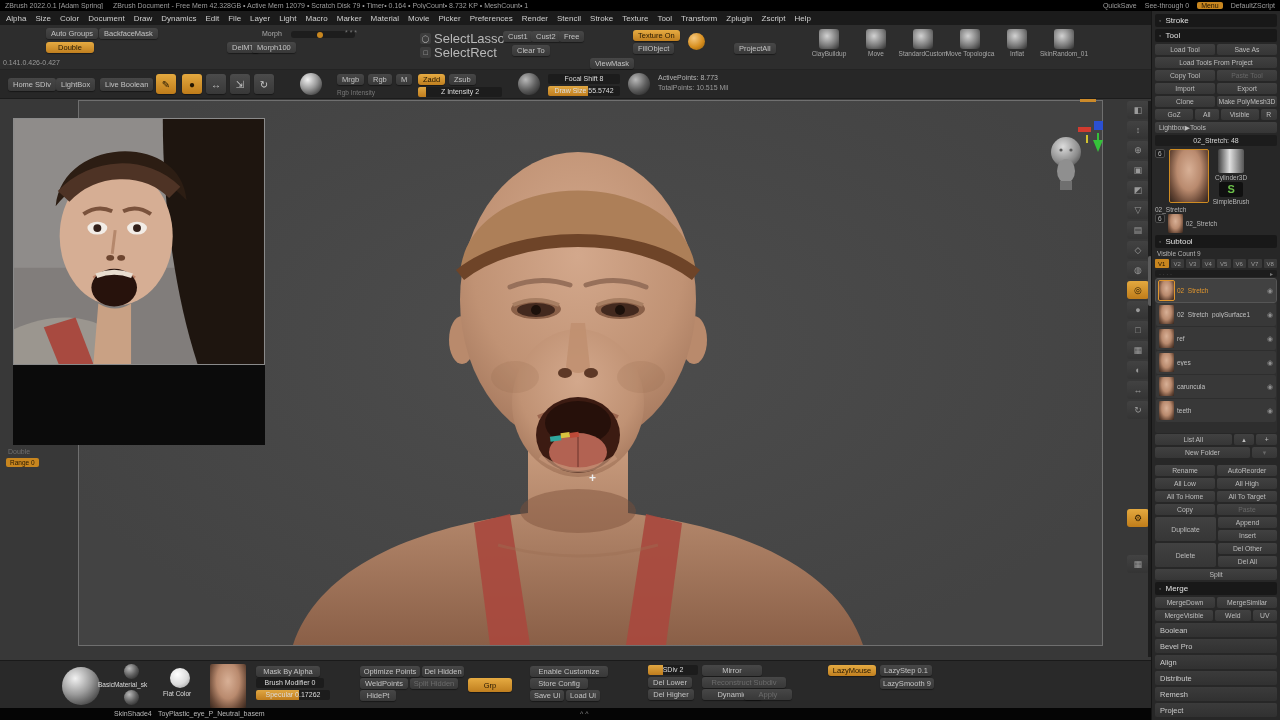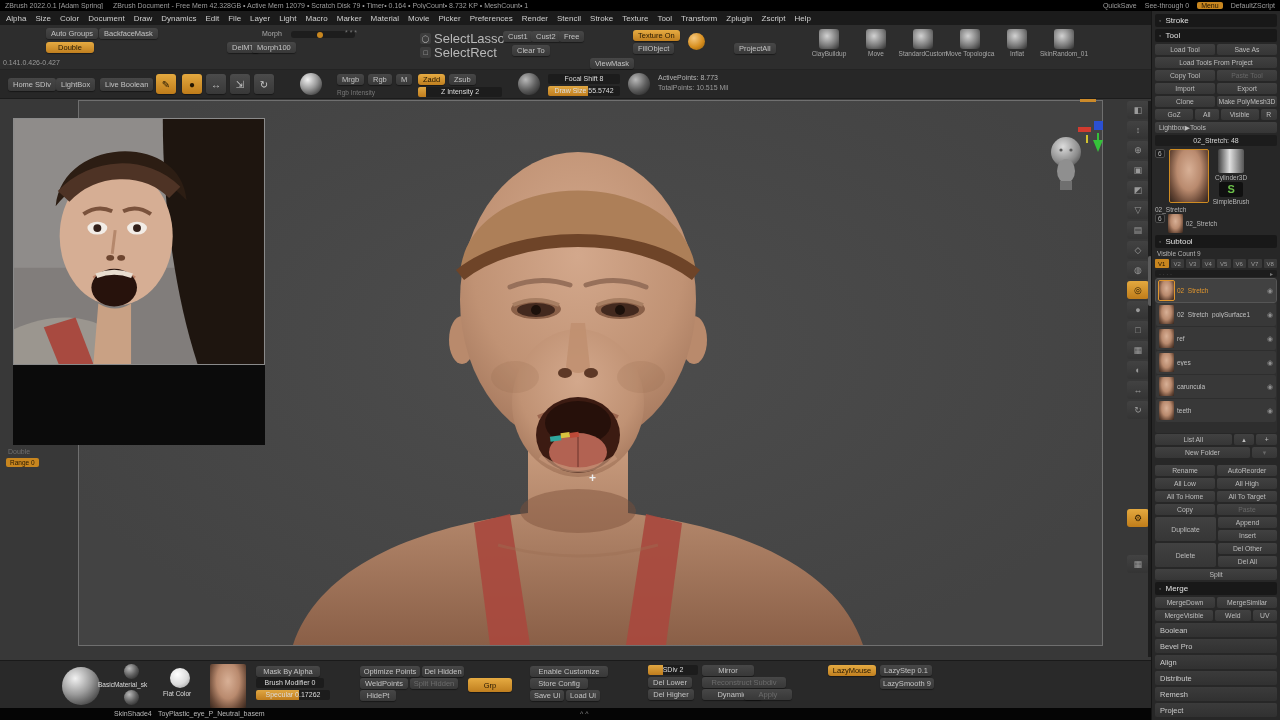--- a/index.html
+++ b/index.html
@@ -549,21 +549,21 @@
     <div class="btn orange" style="left:468px;top:17px;width:44px;height:14px">Grp</div>
 
     <div class="btn" style="left:530px;top:5px;width:78px">Enable Customize</div>
     <div class="btn" style="left:530px;top:17px;width:58px">Store Config</div>
     <div class="btn" style="left:530px;top:29px;width:34px">Save Ui</div>
     <div class="btn" style="left:566px;top:29px;width:34px">Load Ui</div>
 
     <div class="zslider" style="left:648px;top:4px;width:50px"><i style="width:30%"></i><b>SDiv 2</b></div>
     <div class="btn" style="left:648px;top:16px;width:44px">Del Lower</div>
     <div class="btn" style="left:648px;top:28px;width:46px">Del Higher</div>
-    <div class="btn" style="left:702px;top:4px;width:52px">Mirror</div>
+    <div class="btn" style="left:702px;top:4px;width:60px">Mirror</div>
     <div class="btn dim" style="left:702px;top:16px;width:84px">Reconstruct Subdiv</div>
     <div class="btn" style="left:702px;top:28px;width:60px">Dynamic</div>
     <div class="btn dim" style="left:744px;top:28px;width:48px">Apply</div>
 
     <div class="btn orange" style="left:828px;top:4px;width:48px">LazyMouse</div>
     <div class="btn" style="left:880px;top:4px;width:52px">LazyStep 0.1</div>
     <div class="btn" style="left:880px;top:17px;width:54px">LazySmooth 9</div>
 
     <div class="blackstrip">
       <span style="left:114px">SkinShade4</span>

